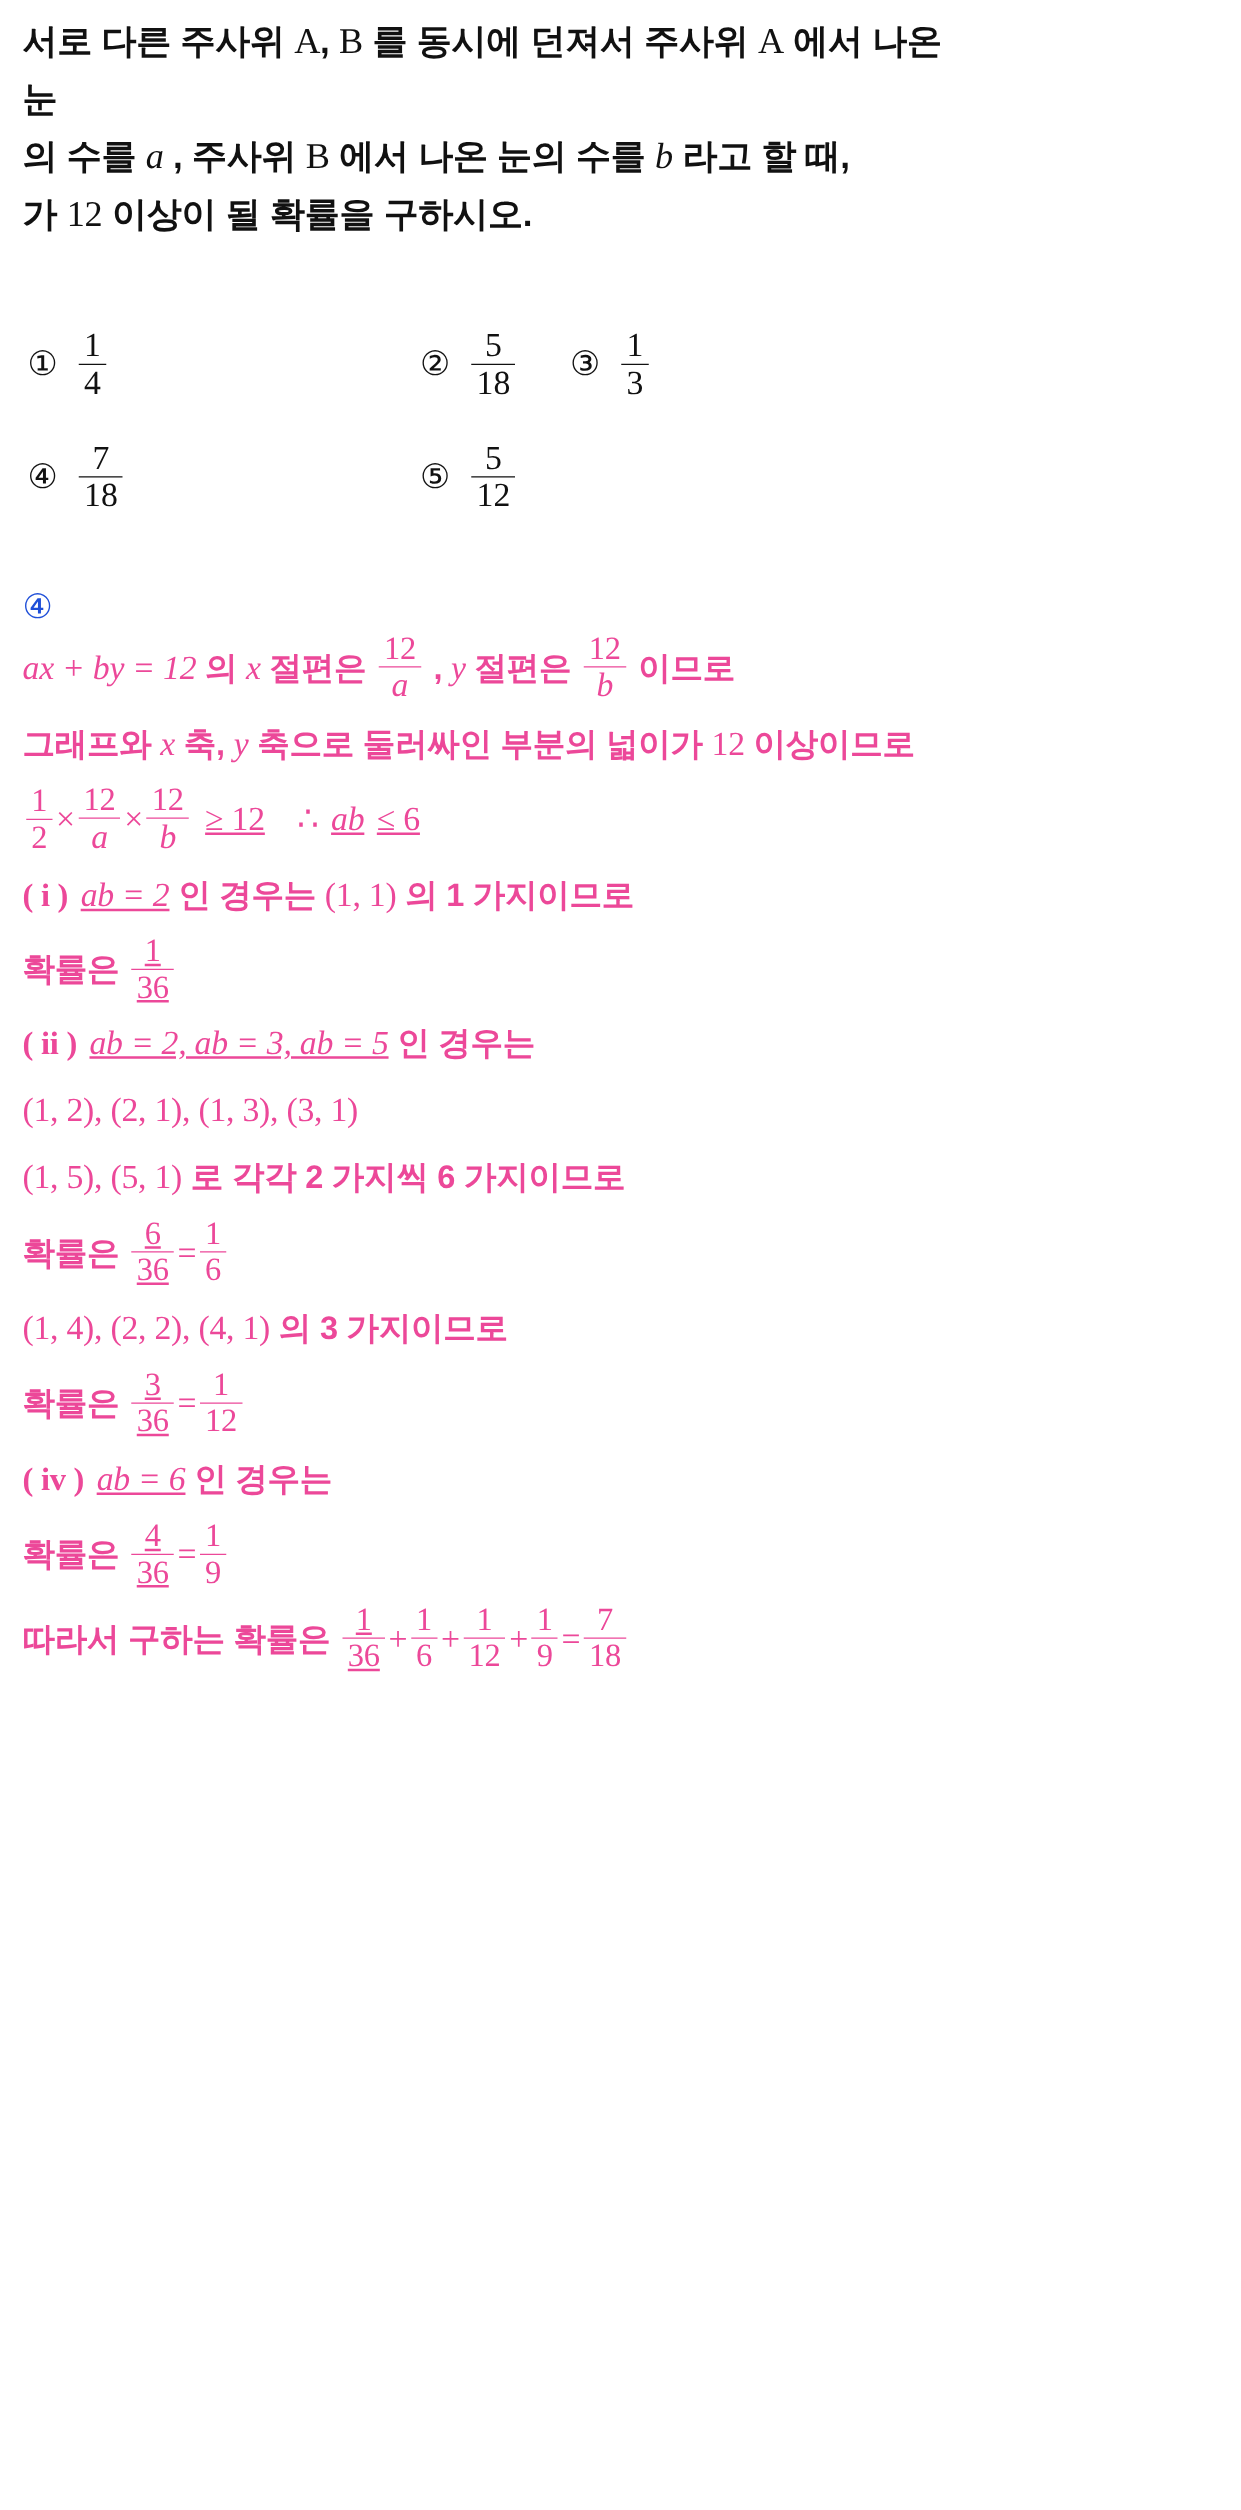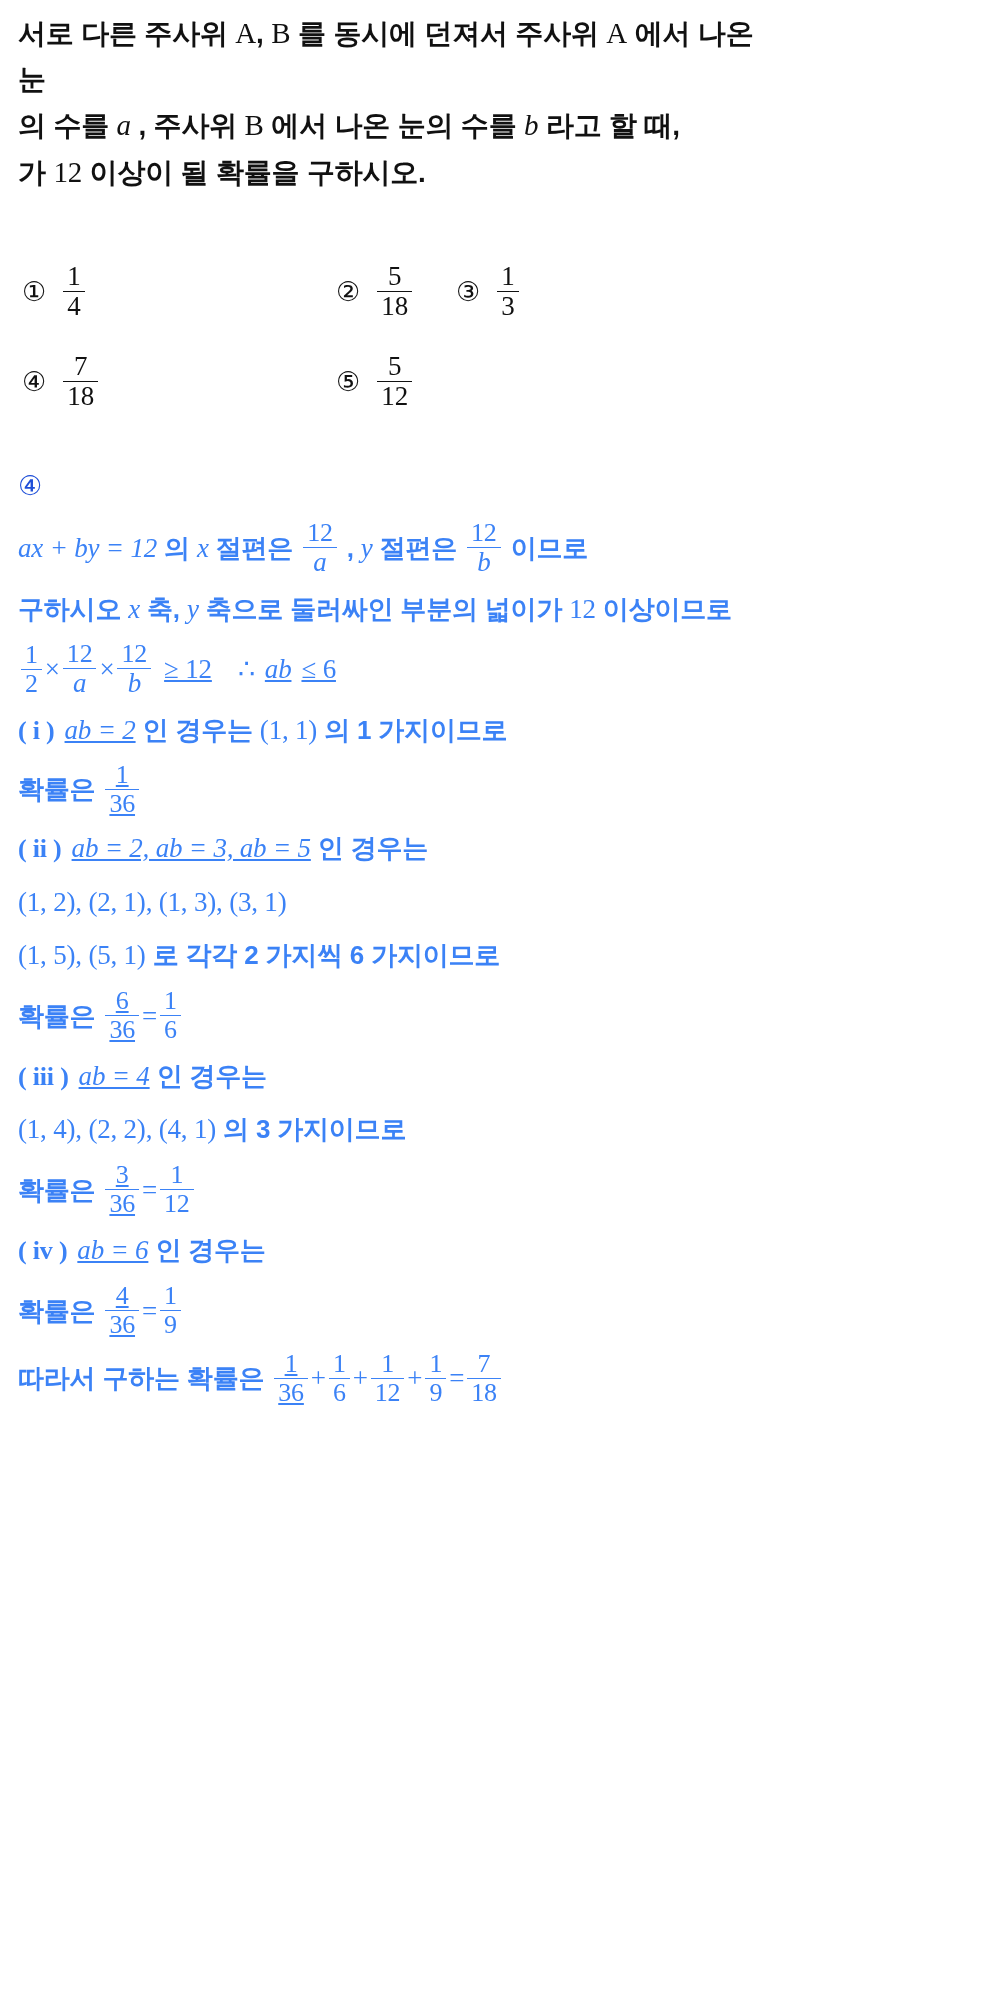--- a/index.html
+++ b/index.html
@@ -78,22 +78,21 @@
   .c5 { left: 318px; top: 98px; }
 
   
   .answer-mark {
     margin-top: 26px;
     font-family: "DejaVu Sans", sans-serif;
     font-size: 27px;
     color: #1f4fd8;
   }
   .solution {
-    margin-top: 14px;
-    color: #3b82f6;
+    color: #ec4899;
     font-size: 26px;
     font-weight: 700;
     line-height: 1.98;
     letter-spacing: -0.2px;
   }
   .solution .mi, .solution .mn, .solution .mo, .solution .up { font-weight: 400; font-size: 27px; }
   .solution .frac { font-weight: 400; font-size: 26px; }
   .sline { white-space: nowrap; }
   .sline.tall { line-height: 2.5; }
   .gap-l { margin-left: 26px; }
@@ -159,37 +158,36 @@
       </span>
     </div>
   </div>
 
   <div class="answer-mark">④</div>
 
   <div class="solution">
 
     <div class="sline tall"><span class="mi">ax + by = 12</span><span> 의 </span><span class="mi">x</span><span> 절편은 </span><span class="frac"><span class="num">12</span><span class="den mi">a</span></span><span> , </span><span class="mi">y</span><span> 절편은 </span><span class="frac"><span class="num">12</span><span class="den mi">b</span></span><span> 이므로</span></div>
 
-    <div class="sline"><span>구하시오 </span><span class="mi">x</span><span> 축, </span><span class="mi">y</span><span> 축으로 둘러싸인 부분의 넓이가 </span><span class="mn">12</span><span> 이상이므로</span></div>
+    <div class="sline"><span>그래프와 </span><span class="mi">x</span><span> 축, </span><span class="mi">y</span><span> 축으로 둘러싸인 부분의 넓이가 </span><span class="mn">12</span><span> 이상이므로</span></div>
 
     <div class="sline tall"><span class="frac"><span class="num">1</span><span class="den">2</span></span><span class="mo">×</span><span class="frac"><span class="num">12</span><span class="den mi">a</span></span><span class="mo">×</span><span class="frac"><span class="num">12</span><span class="den mi">b</span></span><span class="mn gap-s">≥ 12</span><span class="mo gap-l">∴</span><span class="mi gap-s">ab</span><span class="mn gap-s">≤ 6</span></div>
 
     <div class="sline"><span class="roman">( i )</span><span class="mi gap-s">ab = 2</span><span> 인 경우는 </span><span class="mn">(1, 1)</span><span> 의 1 가지이므로</span></div>
 
     <div class="sline tall"><span>확률은</span><span class="frac gap-s"><span class="num">1</span><span class="den">36</span></span></div>
 
     <div class="sline"><span class="roman">( ii )</span><span class="mi gap-s">ab = 2,  ab = 3,  ab = 5</span><span> 인 경우는</span></div>
 
     <div class="sline"><span class="mn">(1, 2),  (2, 1),  (1, 3),  (3, 1)</span></div>
 
     <div class="sline"><span class="mn">(1, 5),  (5, 1)</span><span> 로 각각 2 가지씩 6 가지이므로</span></div>
 
     <div class="sline tall"><span>확률은</span><span class="frac gap-s"><span class="num">6</span><span class="den">36</span></span><span class="mo">=</span><span class="frac"><span class="num">1</span><span class="den">6</span></span></div>
 
-    <div class="sline"><span class="roman">( iii )</span><span class="mi gap-s">ab = 4</span><span> 인 경우는</span></div>
 
     <div class="sline"><span class="mn">(1, 4),  (2, 2),  (4, 1)</span><span> 의 3 가지이므로</span></div>
 
     <div class="sline tall"><span>확률은</span><span class="frac gap-s"><span class="num">3</span><span class="den">36</span></span><span class="mo">=</span><span class="frac"><span class="num">1</span><span class="den">12</span></span></div>
 
     <div class="sline"><span class="roman">( iv )</span><span class="mi gap-s">ab = 6</span><span> 인 경우는</span></div>
 
 
     <div class="sline tall"><span>확률은</span><span class="frac gap-s"><span class="num">4</span><span class="den">36</span></span><span class="mo">=</span><span class="frac"><span class="num">1</span><span class="den">9</span></span></div>
 

